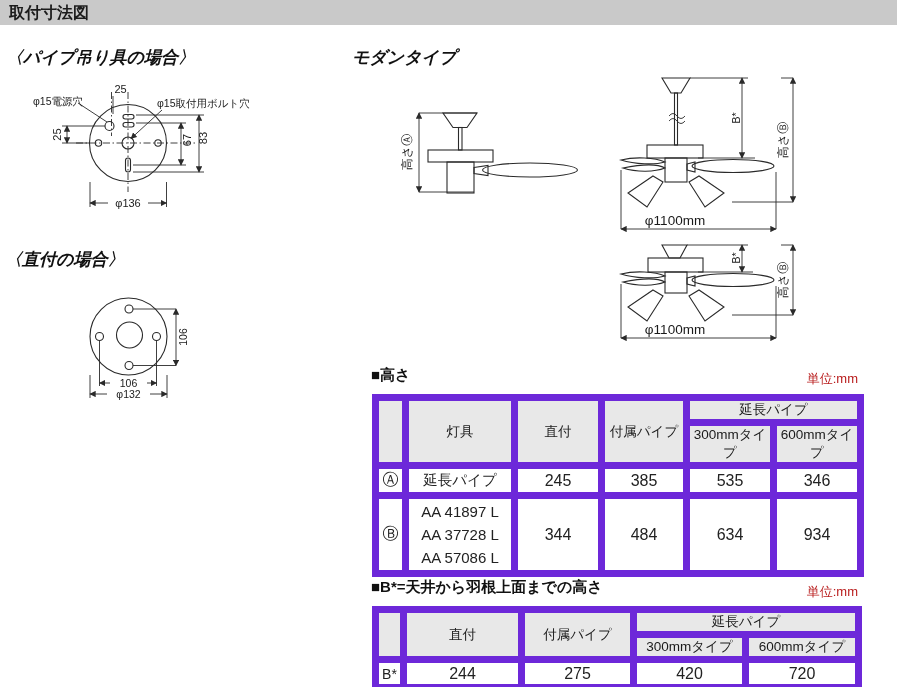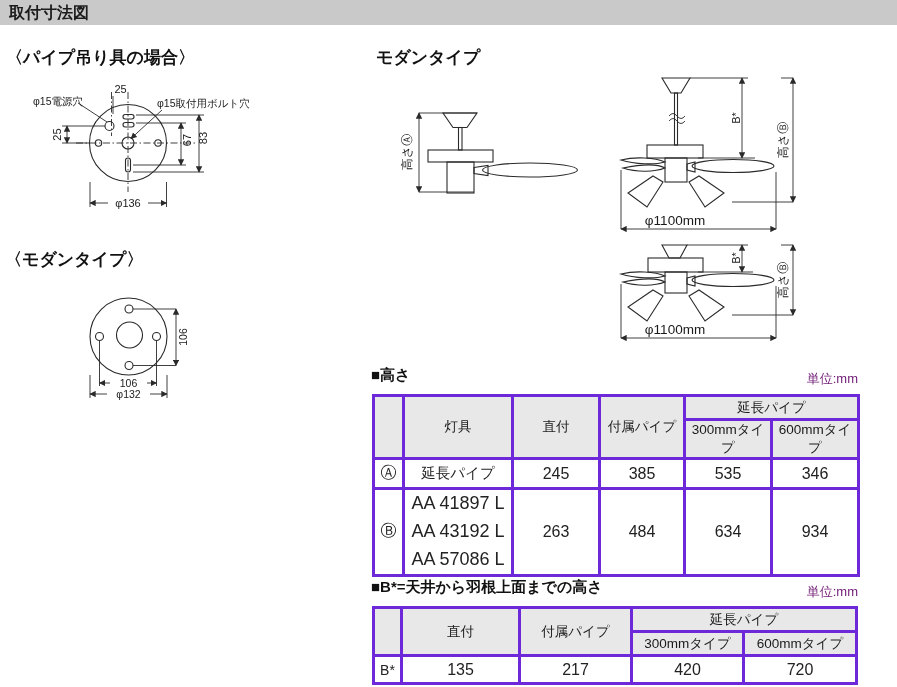--- a/index.html
+++ b/index.html
@@ -1,46 +1,46 @@
 <!DOCTYPE html>
 <html><head>
 <meta charset="utf-8">
 <style>
   html,body{margin:0;padding:0;background:#ffffff;}
   body{font-family:"Liberation Sans","DejaVu Sans",sans-serif;color:#1a1a1a;}
   .page{position:relative;width:897px;height:687px;background:#fff;overflow:hidden;}
   .titlebar{position:absolute;left:0;top:0;width:897px;height:25px;background:#c9c9c9;text-align:center;}
   .titlebar .t{position:absolute;left:9px;top:0;line-height:25px;font-size:16px;font-weight:bold;color:#1c1c1c;}
-  .h1{position:absolute;font-size:17px;font-weight:bold;color:#111;white-space:nowrap;}
-  .unit{position:absolute;font-size:13px;color:#701a75;width:158px;text-align:right;}
+  .h1{position:absolute;font-size:17px;font-weight:bold;color:#111;white-space:nowrap;font-style:italic;}
+  .unit{position:absolute;font-size:13px;color:#b91c1c;width:158px;text-align:right;}
   .ttl{position:absolute;font-size:15px;font-weight:bold;color:#111;white-space:nowrap;}
   table.dim{border-collapse:collapse;table-layout:fixed;position:absolute;background:#fff;}
-  table.dim th,table.dim td{border:3px solid #6d28d9;text-align:center;vertical-align:middle;padding:0;}
+  table.dim th,table.dim td{border:7px solid #6d28d9;text-align:center;vertical-align:middle;padding:0;}
   table.dim th{background:#e8e8e8;font-weight:normal;font-size:13.5px;color:#1a1a1a;}
   table.dim td{font-size:16px;color:#222;}
   td.mark{font-size:14px;}
-  .lamp-lines{font-size:18px;line-height:1.55;}
+  .lamp-lines{font-size:15px;line-height:1.55;}
   svg{position:absolute;overflow:visible;}
   svg text{fill:#1a1a1a;font-family:"Liberation Sans","DejaVu Sans",sans-serif;}
   .ln{stroke:#2a2a2a;stroke-width:1.1;fill:none;}
   .thin{stroke:#2a2a2a;stroke-width:0.9;fill:none;}
   .cl{stroke:#2a2a2a;stroke-width:0.9;fill:none;stroke-dasharray:7 2.5 1.5 2.5;}
 </style>
 </head>
 <body>
 
 <div class="page">
 
   <div class="titlebar">
     <div class="t">取付寸法図</div>
   </div>
 
   <div class="h1" style="left:6px;top:46px;">〈パイプ吊り具の場合〉</div>
-  <div class="h1" style="left:5px;top:248px;">〈モダンタイプ〉</div>
-  <div class="h1" style="left:376px;top:46px;">モダンタイプ</div>
+  <div class="h1" style="left:5px;top:248px;">〈直付の場合〉</div>
+  <div class="h1" style="left:352px;top:46px;">モダンタイプ</div>
 
   <svg style="left:20px;top:78px;" width="330" height="140" viewBox="0 0 330 140">
     <defs>
       <marker id="ar1" viewBox="0 0 10 10" refX="9" refY="5" markerWidth="7" markerHeight="7" orient="auto-start-reverse">
         <path d="M0,0 L10,5 L0,10 z" fill="#2a2a2a"></path>
       </marker>
     </defs>
     <g>
       <circle class="ln" cx="108" cy="65" r="38.5"></circle>
       <path class="cl" d="M108,14 V114"></path>
@@ -217,25 +217,25 @@
       <td>245</td>
       <td>385</td>
       <td>535</td>
       <td>346</td>
     </tr>
     <tr style="height:78px">
       <td class="mark">Ⓑ</td>
       <td>
         <div class="lamp-lines">
           <div>AA 41897 L</div>
-          <div>AA 43192 L</div>
+          <div>AA 37728 L</div>
           <div>AA 57086 L</div>
         </div>
       </td>
-      <td>263</td>
+      <td>344</td>
       <td>484</td>
       <td>634</td>
       <td>934</td>
     </tr>
   </tbody>
     </table>
 
   <div class="ttl" style="left:371px;top:578px;">■B*=天井から羽根上面までの高さ</div>
   <div class="unit" style="left:700px;top:583px;">単位:mm</div>
 
@@ -253,21 +253,21 @@
       <th rowspan="2">直付</th>
       <th rowspan="2">付属パイプ</th>
       <th colspan="2">延長パイプ</th>
     </tr>
     <tr style="height:24px">
       <th>300mmタイプ</th>
       <th>600mmタイプ</th>
     </tr>
     <tr style="height:28px">
       <td class="mark" style="font-size:14px">B*</td>
-      <td>135</td>
-      <td>217</td>
+      <td>244</td>
+      <td>275</td>
       <td>420</td>
       <td>720</td>
     </tr>
   </tbody>
     </table>
 
 </div>
 
 </body></html>

